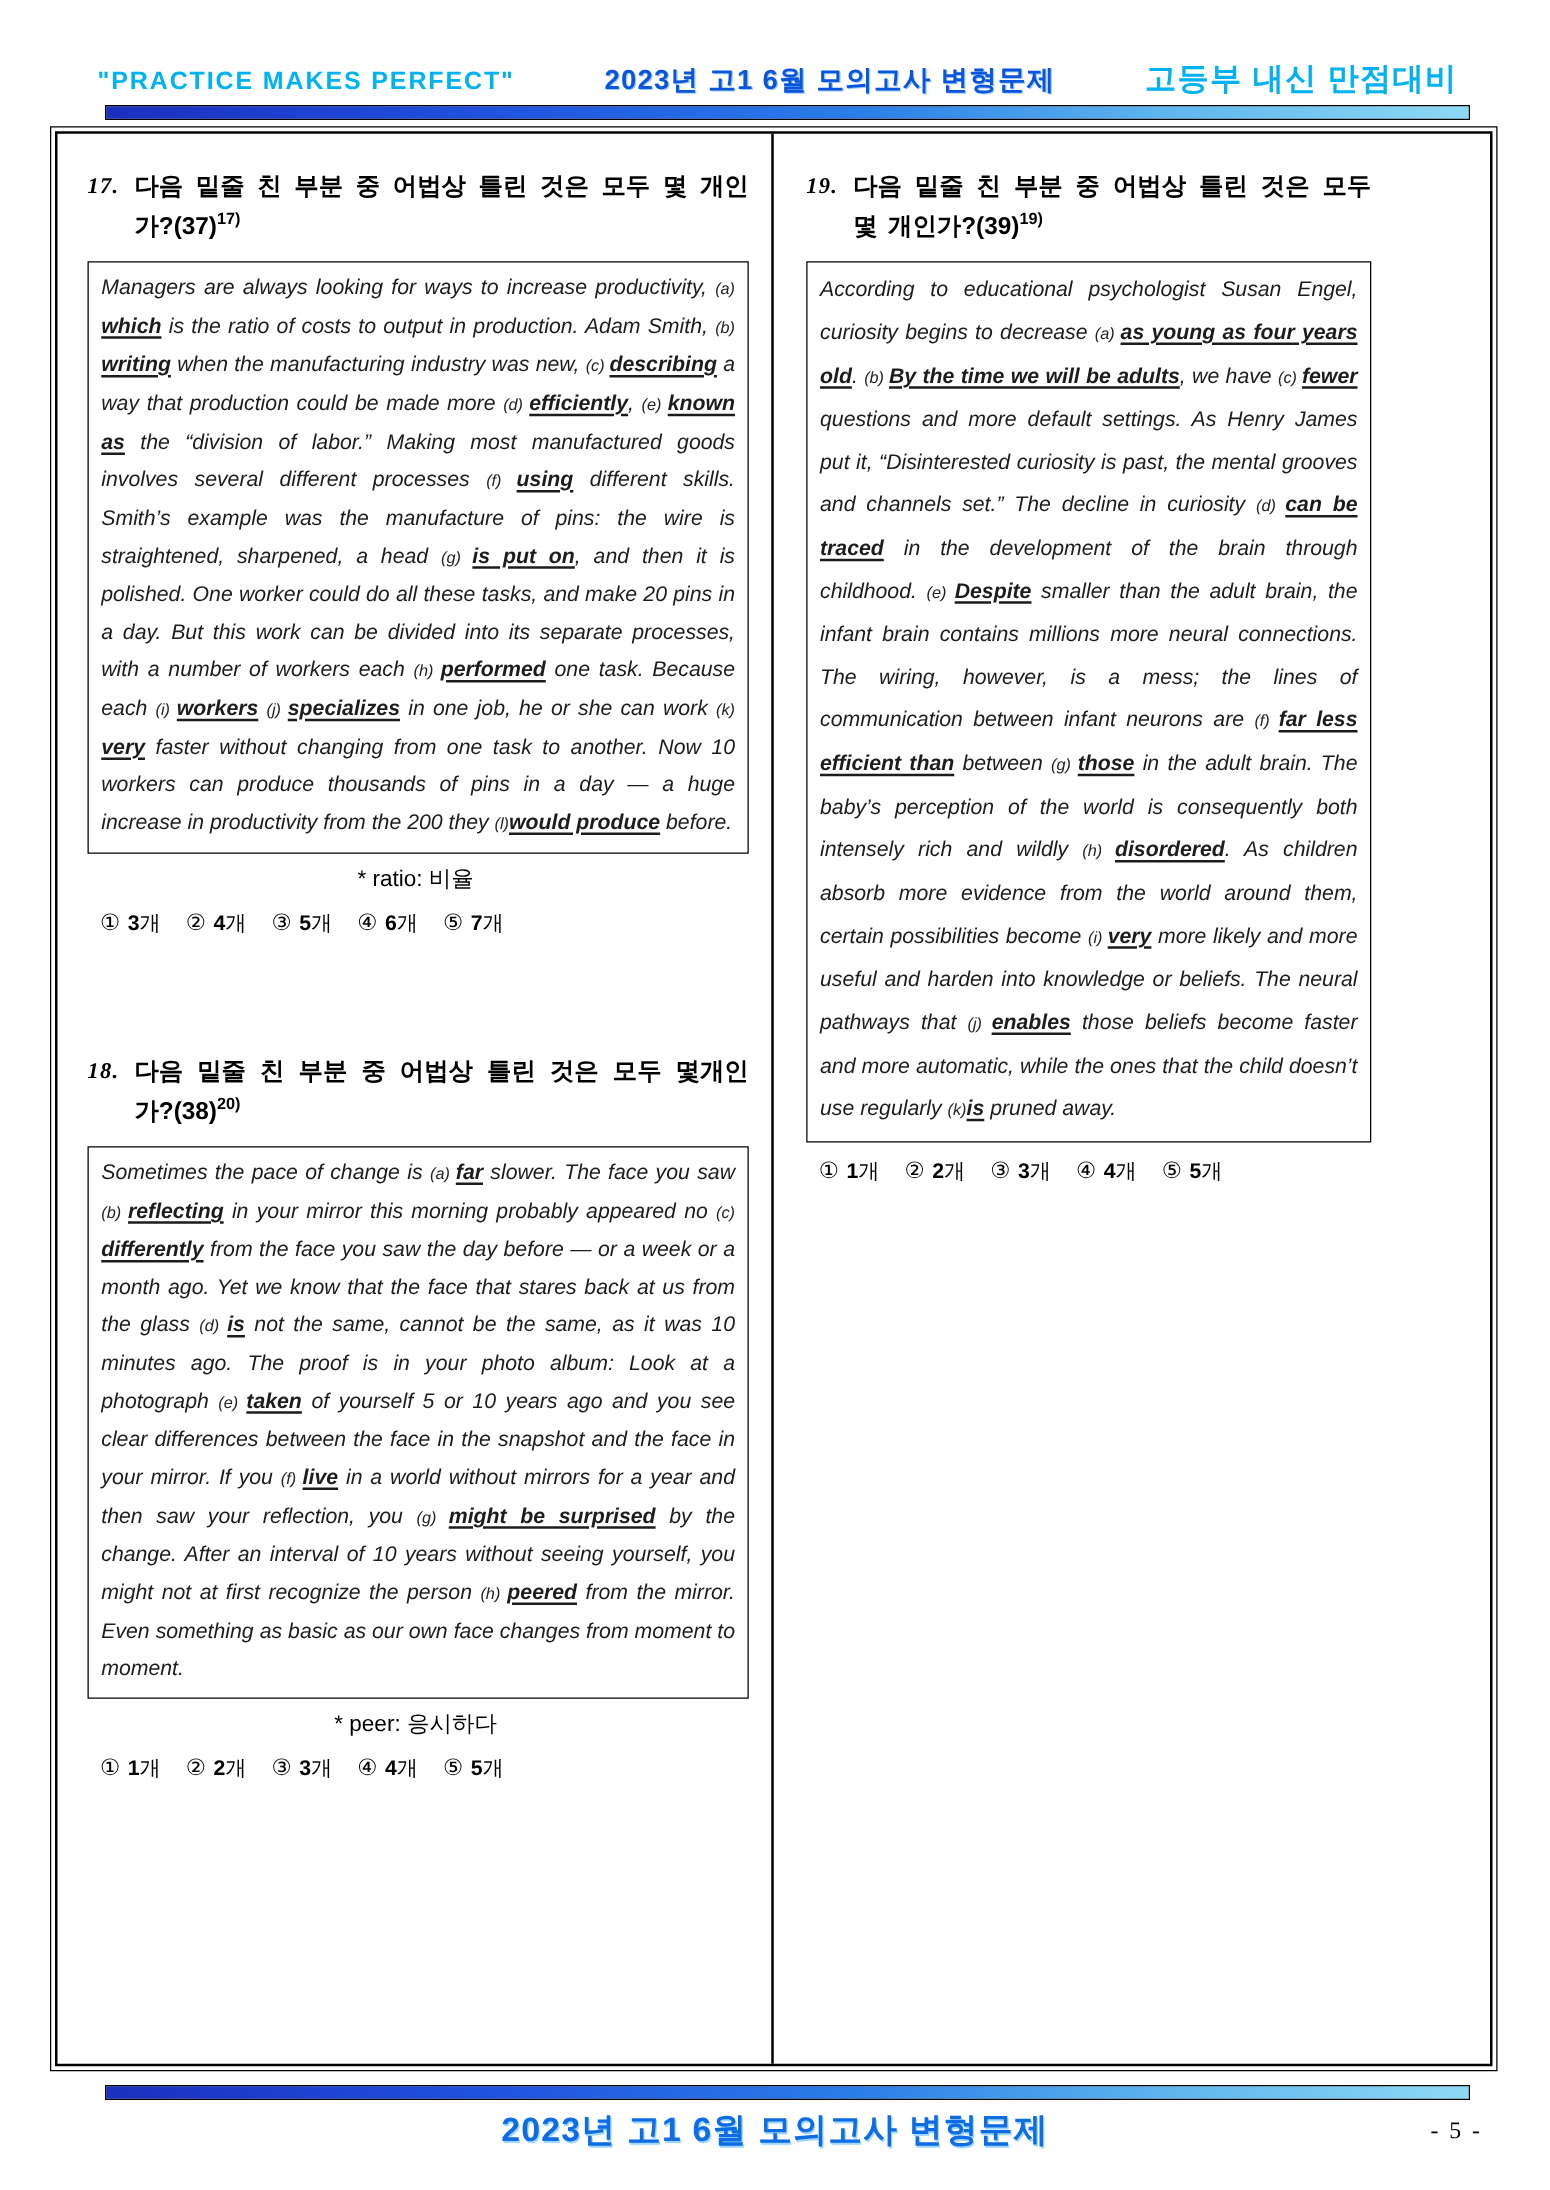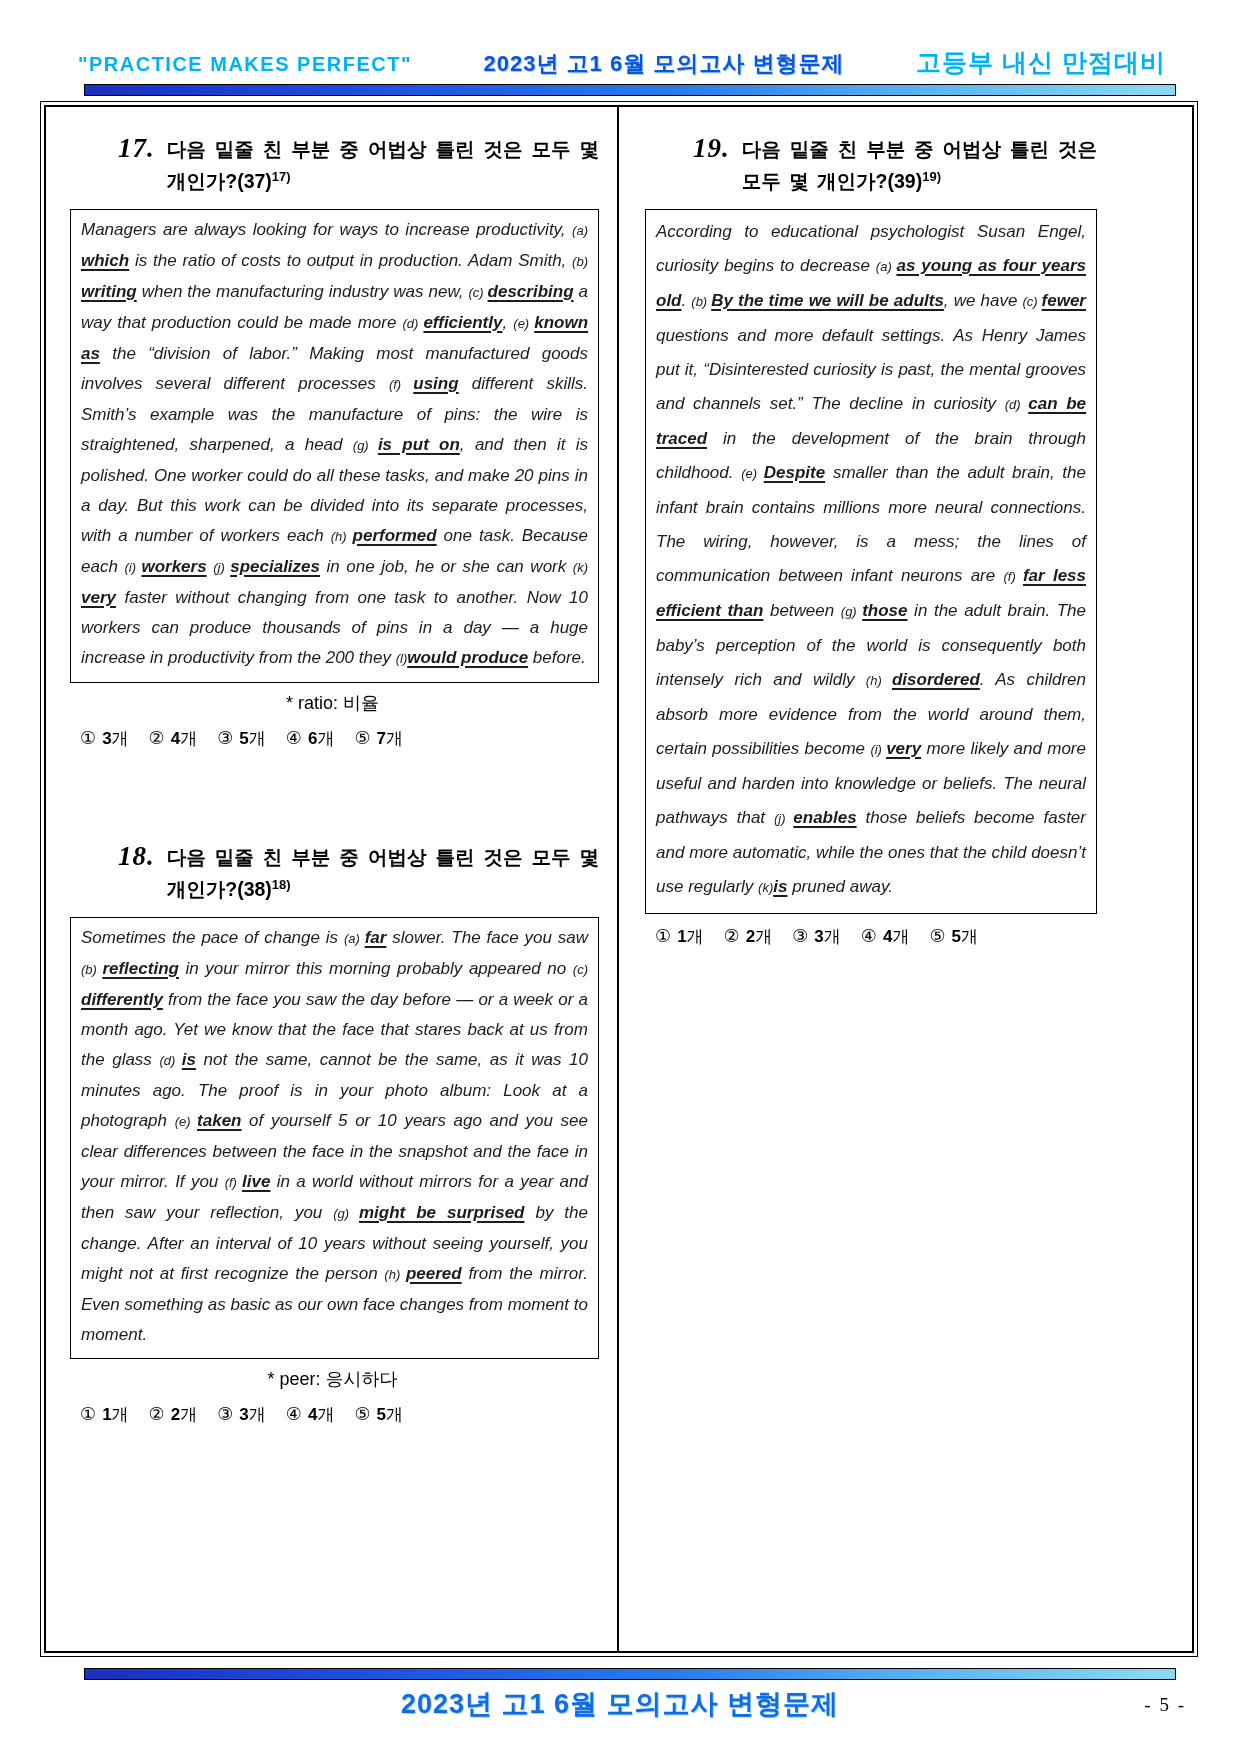--- a/index.html
+++ b/index.html
@@ -37,21 +37,21 @@
   }
   .main-inner{width:100%;height:100%;border:2px solid #000;display:flex;}
   .col{width:50%;height:100%;}
   .col-left{border-right:2px solid #000;padding:26px 18px 0 24px;}
   .col-right{padding:26px 0 0 26px;}
   .col-right .question{width:452px;}
   
   .q-head{display:flex;align-items:flex-start;margin-bottom:12px;}
   .q-num{
     font-family:"Liberation Serif","DejaVu Serif",serif;font-style:italic;font-weight:700;
-    font-size:27px;line-height:30px;margin-right:12px;letter-spacing:1px;white-space:nowrap;margin-left:48px;
+    font-size:18px;line-height:30px;margin-right:12px;letter-spacing:1px;white-space:nowrap;
   }
   .q-prompt{flex:1;font-weight:700;font-size:19.5px;line-height:32px;text-align:justify;word-spacing:3px;}
   .seg-sup{font-size:13px;vertical-align:super;line-height:0;}
   .passage{
     border:1.5px solid #000;padding:5px 10px 8px;font-size:17px;line-height:30px;
     text-align:justify;color:#1c1c1c;font-style:italic;
   }
   .col-right .passage{line-height:34px;}
   .seg-m{font-size:13px;color:#222;}
   .seg-u{font-weight:700;text-decoration:underline;text-underline-offset:3px;text-decoration-thickness:1.5px;}
@@ -101,21 +101,21 @@
               <span class="choice"><span class="choice-marker">②</span><span class="choice-count">4</span><span class="choice-unit">개</span></span>
               <span class="choice"><span class="choice-marker">③</span><span class="choice-count">5</span><span class="choice-unit">개</span></span>
               <span class="choice"><span class="choice-marker">④</span><span class="choice-count">6</span><span class="choice-unit">개</span></span>
               <span class="choice"><span class="choice-marker">⑤</span><span class="choice-count">7</span><span class="choice-unit">개</span></span>
             </div>
         </section>
 
         <section class="question">
           <div class="q-head">
             <span class="q-num">18.</span>
-            <span class="q-prompt"><span class="seg-t">다음 밑줄 친 부분 중 어법상 틀린 것은 모두 몇개인가?(38)</span><span class="seg-sup">18)</span></span>
+            <span class="q-prompt"><span class="seg-t">다음 밑줄 친 부분 중 어법상 틀린 것은 모두 몇개인가?(38)</span><span class="seg-sup">20)</span></span>
           </div>
           <div class="passage"><span class="seg-t">Sometimes the pace of change is </span><span class="seg-m">(a) </span><span class="seg-u">far</span><span class="seg-t"> slower. The face you saw </span><span class="seg-m">(b) </span><span class="seg-u">reflecting</span><span class="seg-t"> in your mirror this morning probably appeared no </span><span class="seg-m">(c) </span><span class="seg-u">differently</span><span class="seg-t"> from the face you saw the day before — or a week or a month ago. Yet we know that the face that stares back at us from the glass </span><span class="seg-m">(d) </span><span class="seg-u">is</span><span class="seg-t"> not the same, cannot be the same, as it was 10 minutes ago. The proof is in your photo album: Look at a photograph </span><span class="seg-m">(e) </span><span class="seg-u">taken</span><span class="seg-t"> of yourself 5 or 10 years ago and you see clear differences between the face in the snapshot and the face in your mirror. If you </span><span class="seg-m">(f) </span><span class="seg-u">live</span><span class="seg-t"> in a world without mirrors for a year and then saw your reflection, you </span><span class="seg-m">(g) </span><span class="seg-u">might be surprised</span><span class="seg-t"> by the change. After an interval of 10 years without seeing yourself, you might not at first recognize the person </span><span class="seg-m">(h) </span><span class="seg-u">peered</span><span class="seg-t"> from the mirror. Even something as basic as our own face changes from moment to moment.</span></div>
           <div class="footnote">* peer: 응시하다</div>
           <div class="choices">
               <span class="choice"><span class="choice-marker">①</span><span class="choice-count">1</span><span class="choice-unit">개</span></span>
               <span class="choice"><span class="choice-marker">②</span><span class="choice-count">2</span><span class="choice-unit">개</span></span>
               <span class="choice"><span class="choice-marker">③</span><span class="choice-count">3</span><span class="choice-unit">개</span></span>
               <span class="choice"><span class="choice-marker">④</span><span class="choice-count">4</span><span class="choice-unit">개</span></span>
               <span class="choice"><span class="choice-marker">⑤</span><span class="choice-count">5</span><span class="choice-unit">개</span></span>
             </div>

